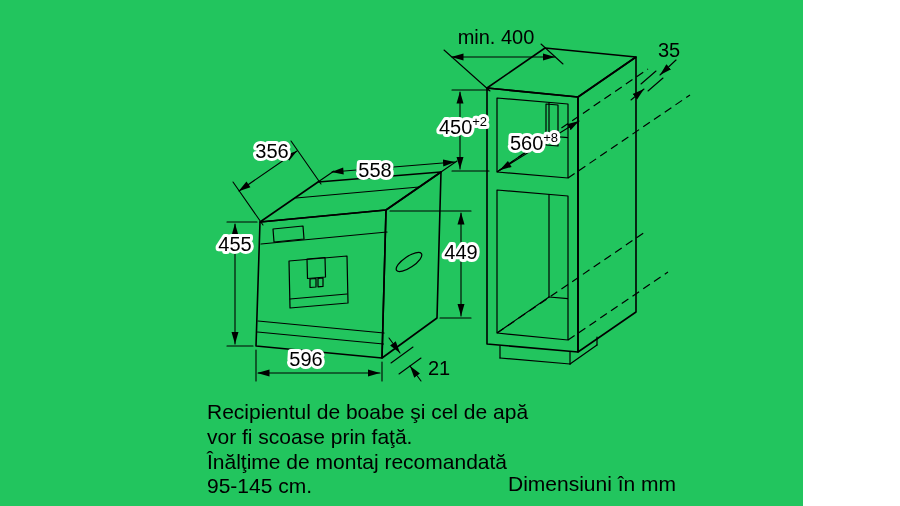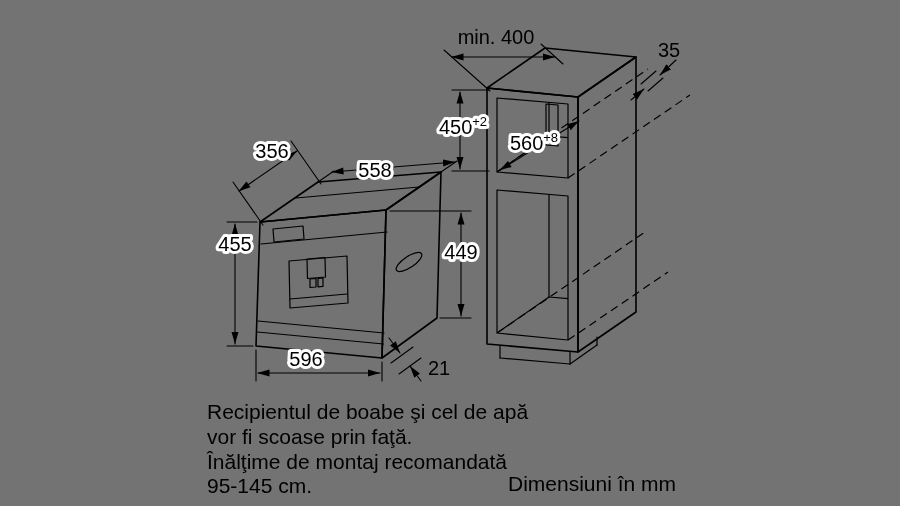--- a/index.html
+++ b/index.html
@@ -1,16 +1,16 @@
 <!DOCTYPE html>
 <html><head>
 <meta charset="utf-8">
 <style>
   html,body{margin:0;padding:0;background:#fff;}
-  .canvas{width:900px;height:506px;background:#737373;position:relative;overflow:hidden;}
+  .canvas{width:803px;height:506px;background:#22c55e;position:relative;overflow:hidden;}
   svg{display:block;}
   .ln{fill:none;stroke:#000;stroke-width:1.6;stroke-linejoin:round;stroke-linecap:round;}
   .ln2{fill:none;stroke:#000;stroke-width:1.2;stroke-linejoin:round;stroke-linecap:round;}
   .dim{fill:none;stroke:#000;stroke-width:1.1;stroke-linecap:round;}
   .dash{fill:none;stroke:#000;stroke-width:1.2;stroke-dasharray:8 5;}
   .dim-label{font-family:"Liberation Sans",sans-serif;font-size:20px;fill:#000;}
   .note-text{font-family:"Liberation Sans",sans-serif;font-size:21px;fill:#000;}
   .sup{font-size:13px;}
   .halo{paint-order:stroke fill;stroke:#fff;stroke-width:6px;stroke-linejoin:round;}
 </style>

